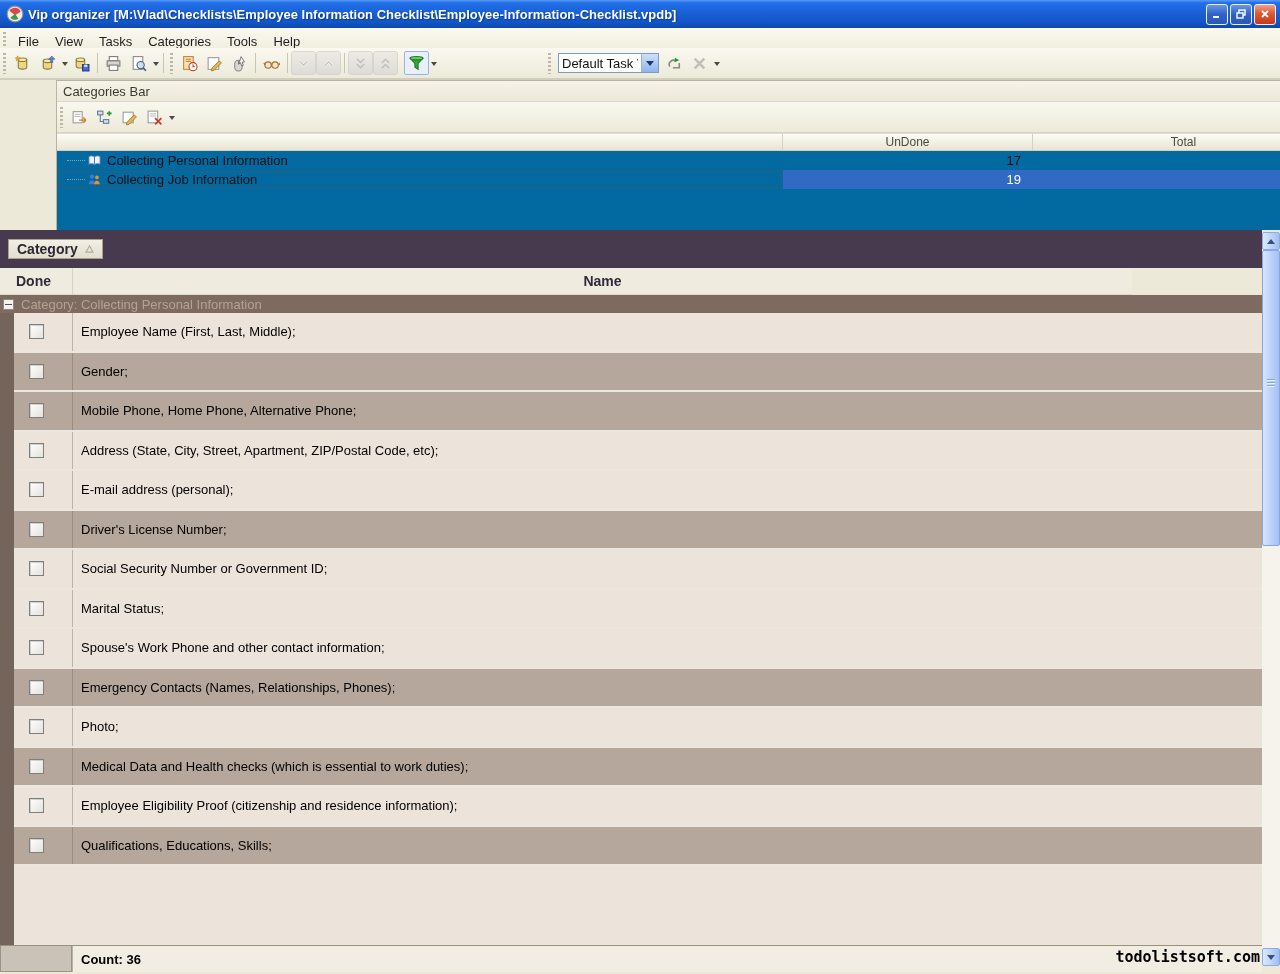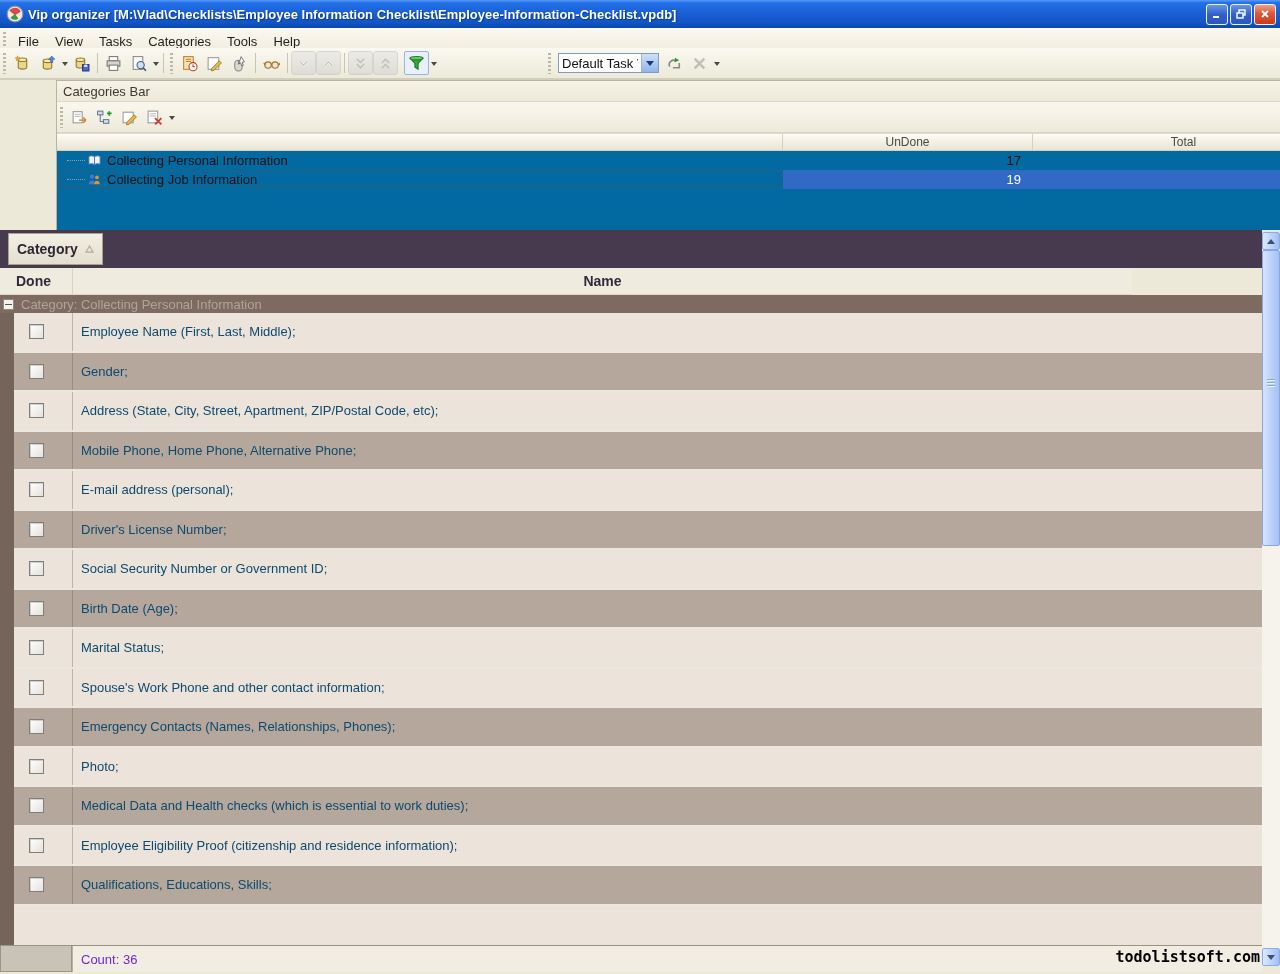--- a/index.html
+++ b/index.html
@@ -59,42 +59,42 @@
   .cat-row .tree-dots { width:18px; height:1px; border-top:1px dotted #9a9a9a; margin-right:2px; }
   .cat-row .cat-icon { width:15px; height:15px; margin-right:5px; }
   .cat-row .cat-icon svg { width:15px; height:15px; display:block; }
   .cat-row .num-cell { display:flex; align-items:center; justify-content:flex-end; padding-right:12px; color:#111; }
   .cat-row.selected .name-cell { outline:1px dotted #555; outline-offset:-2px; }
   .cat-row.selected .num-cell { background:#316ac5; color:#fff; }
 
   
   .maingrid { position:absolute; left:0; top:230px; width:1280px; height:744px; background:#ece9d8; }
   .groupbar { position:absolute; left:0; top:0; width:1262px; height:38px; background:#473a4f; display:flex; align-items:center; padding-left:8px; }
-  .group-btn { height:32px; background:linear-gradient(180deg,#f2efe4,#e2dfce); border:1px solid #aca08a; display:flex; align-items:center;
+  .group-btn { height:20px; background:linear-gradient(180deg,#f2efe4,#e2dfce); border:1px solid #aca08a; display:flex; align-items:center;
     padding:0 8px; font-weight:bold; color:#2a2634; font-size:14px;text-align:right; }
   .group-btn .sort-tri { margin-left:7px; width:9px; height:8px; }
   .colheader { position:absolute; left:0; top:38px; width:1132px; height:27px; background:#f0ebdf; border-bottom:1px solid #ddd8c8;
     display:flex; font-weight:bold; color:#2e2a3a; font-size:14px; }
   .colheader .done-h { width:73px; display:flex; align-items:center; padding-left:16px; border-right:1px solid #d8d2c4; }
   .colheader .name-h { flex:1; display:flex; align-items:center; justify-content:center; }
   .grouprow { position:absolute; left:0; top:65px; width:1262px; height:18px; background:#7e6a60; display:flex; align-items:center; color:#b3a396; font-size:13px; }
   .collapse-box { width:11px; height:11px; margin:0 7px 0 3px; background:linear-gradient(#555,#555) center/7px 1px no-repeat,#f4f2ea; border:1px solid #8a8a86; }
   .gridrows { position:absolute; left:0; top:83px; width:1262px; height:632px; overflow:hidden; background:#ece3da; }
   .indent-strip { position:absolute; left:0; top:0; width:14px; height:632px; background:#75645a; z-index:3; }
   .grid-row { display:flex; height:39.5px; border-bottom:2px solid #ece7de; position:relative; }
   .grid-row.light { background:#ece3da; }
   .grid-row.dark { background:#b5a79b; }
   .grid-row .done-cell { width:73px; display:flex; align-items:center; justify-content:center; border-right:1px solid rgba(110,90,75,.35); }
   .grid-row .checkbox { width:15px; height:15px; border:1px solid #7e7e7a; background:linear-gradient(135deg,#ffffff,#e4e2dc);
     box-shadow:inset 1px 1px 0 rgba(90,90,90,.25); }
-  .grid-row .name-cell { flex:1; display:flex; align-items:center; padding-left:8px; color:#0c4a6e; }
+  .grid-row .name-cell { flex:1; display:flex; align-items:center; padding-left:8px; color:#000000; }
 
   .gridfooter { position:absolute; left:0; top:715px; width:1262px; height:27px; background:#f1ede3; border-top:1px solid #98927f; display:flex; }
   .gridfooter .foot-left { width:72px; background:#c8c3b6; border:1px solid #9a9484; border-top:0; }
-  .gridfooter .foot-count { flex:1; display:flex; align-items:center; padding-left:8px; color:#6d28d9; border-left:1px solid #b8b2a2; }
+  .gridfooter .foot-count { flex:1; display:flex; align-items:center; padding-left:8px; color:#000000; border-left:1px solid #b8b2a2;font-weight:bold; }
   .watermark { position:absolute; right:20px; top:718px; font-family:"DejaVu Sans Mono","Liberation Mono",monospace; font-weight:bold;
     font-size:15px; color:#000; z-index:6; }
 
   
   .scrollbar { position:absolute; left:1262px; top:2px; width:18px; height:734px; background:#f5f3ec; z-index:5; }
   .sb-btn { position:absolute; left:0; width:18px; height:18px; border:1px solid #8caae8; border-radius:2px;
     background:linear-gradient(90deg,#dce9fd,#b4ccf6 70%,#a0bcf0); display:flex; align-items:center; justify-content:center; }
   .sb-up { top:0; } .sb-down { bottom:0; }
   .sb-tri-up { width:0; height:0; border:4px solid transparent; border-bottom:5px solid #38507e; margin-top:-4px; }
   .sb-tri-down { width:0; height:0; border:4px solid transparent; border-top:5px solid #38507e; margin-bottom:-4px; }
@@ -408,55 +408,49 @@
           <span class="checkbox"></span>
         </div>
         <div class="name-cell">Employee Name (First, Last, Middle);</div>
       </div>
       <div class="grid-row dark">
         <div class="done-cell">
           <span class="checkbox"></span>
         </div>
         <div class="name-cell">Gender;</div>
       </div>
+      <div class="grid-row dark">
+        <div class="done-cell">
+          <span class="checkbox"></span>
+        </div>
+        <div class="name-cell">Mobile Phone, Home Phone, Alternative Phone;</div>
+      </div>
       <div class="grid-row light">
         <div class="done-cell">
           <span class="checkbox"></span>
         </div>
         <div class="name-cell">Address (State, City, Street, Apartment, ZIP/Postal Code, etc);</div>
       </div>
+      <div class="grid-row light">
+        <div class="done-cell">
+          <span class="checkbox"></span>
+        </div>
+        <div class="name-cell">E-mail address (personal);</div>
+      </div>
       <div class="grid-row dark">
         <div class="done-cell">
           <span class="checkbox"></span>
         </div>
-        <div class="name-cell">Mobile Phone, Home Phone, Alternative Phone;</div>
-      </div>
-      <div class="grid-row light">
-        <div class="done-cell">
-          <span class="checkbox"></span>
-        </div>
-        <div class="name-cell">E-mail address (personal);</div>
-      </div>
-      <div class="grid-row dark">
-        <div class="done-cell">
-          <span class="checkbox"></span>
-        </div>
         <div class="name-cell">Driver's License Number;</div>
       </div>
       <div class="grid-row light">
         <div class="done-cell">
           <span class="checkbox"></span>
         </div>
         <div class="name-cell">Social Security Number or Government ID;</div>
-      </div>
-      <div class="grid-row dark">
-        <div class="done-cell">
-          <span class="checkbox"></span>
-        </div>
-        <div class="name-cell">Birth Date (Age);</div>
       </div>
       <div class="grid-row light">
         <div class="done-cell">
           <span class="checkbox"></span>
         </div>
         <div class="name-cell">Marital Status;</div>
       </div>
       <div class="grid-row light">
         <div class="done-cell">
           <span class="checkbox"></span>

